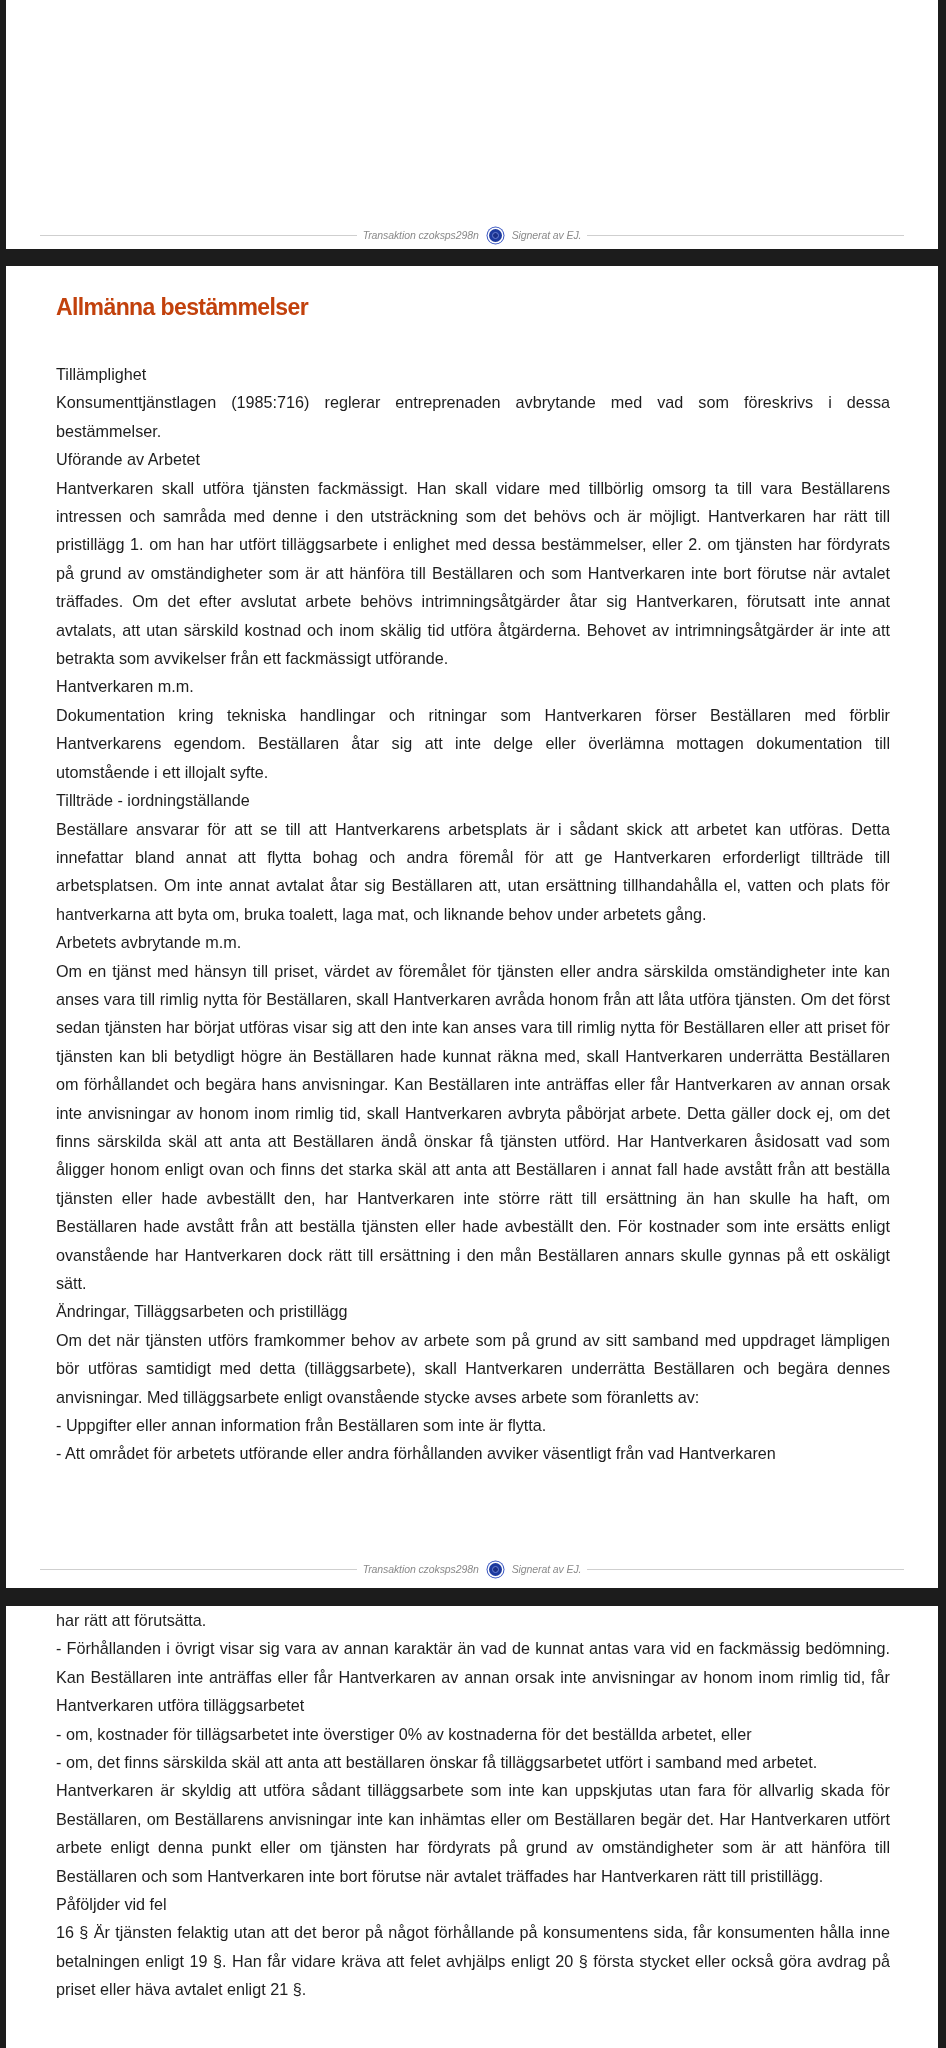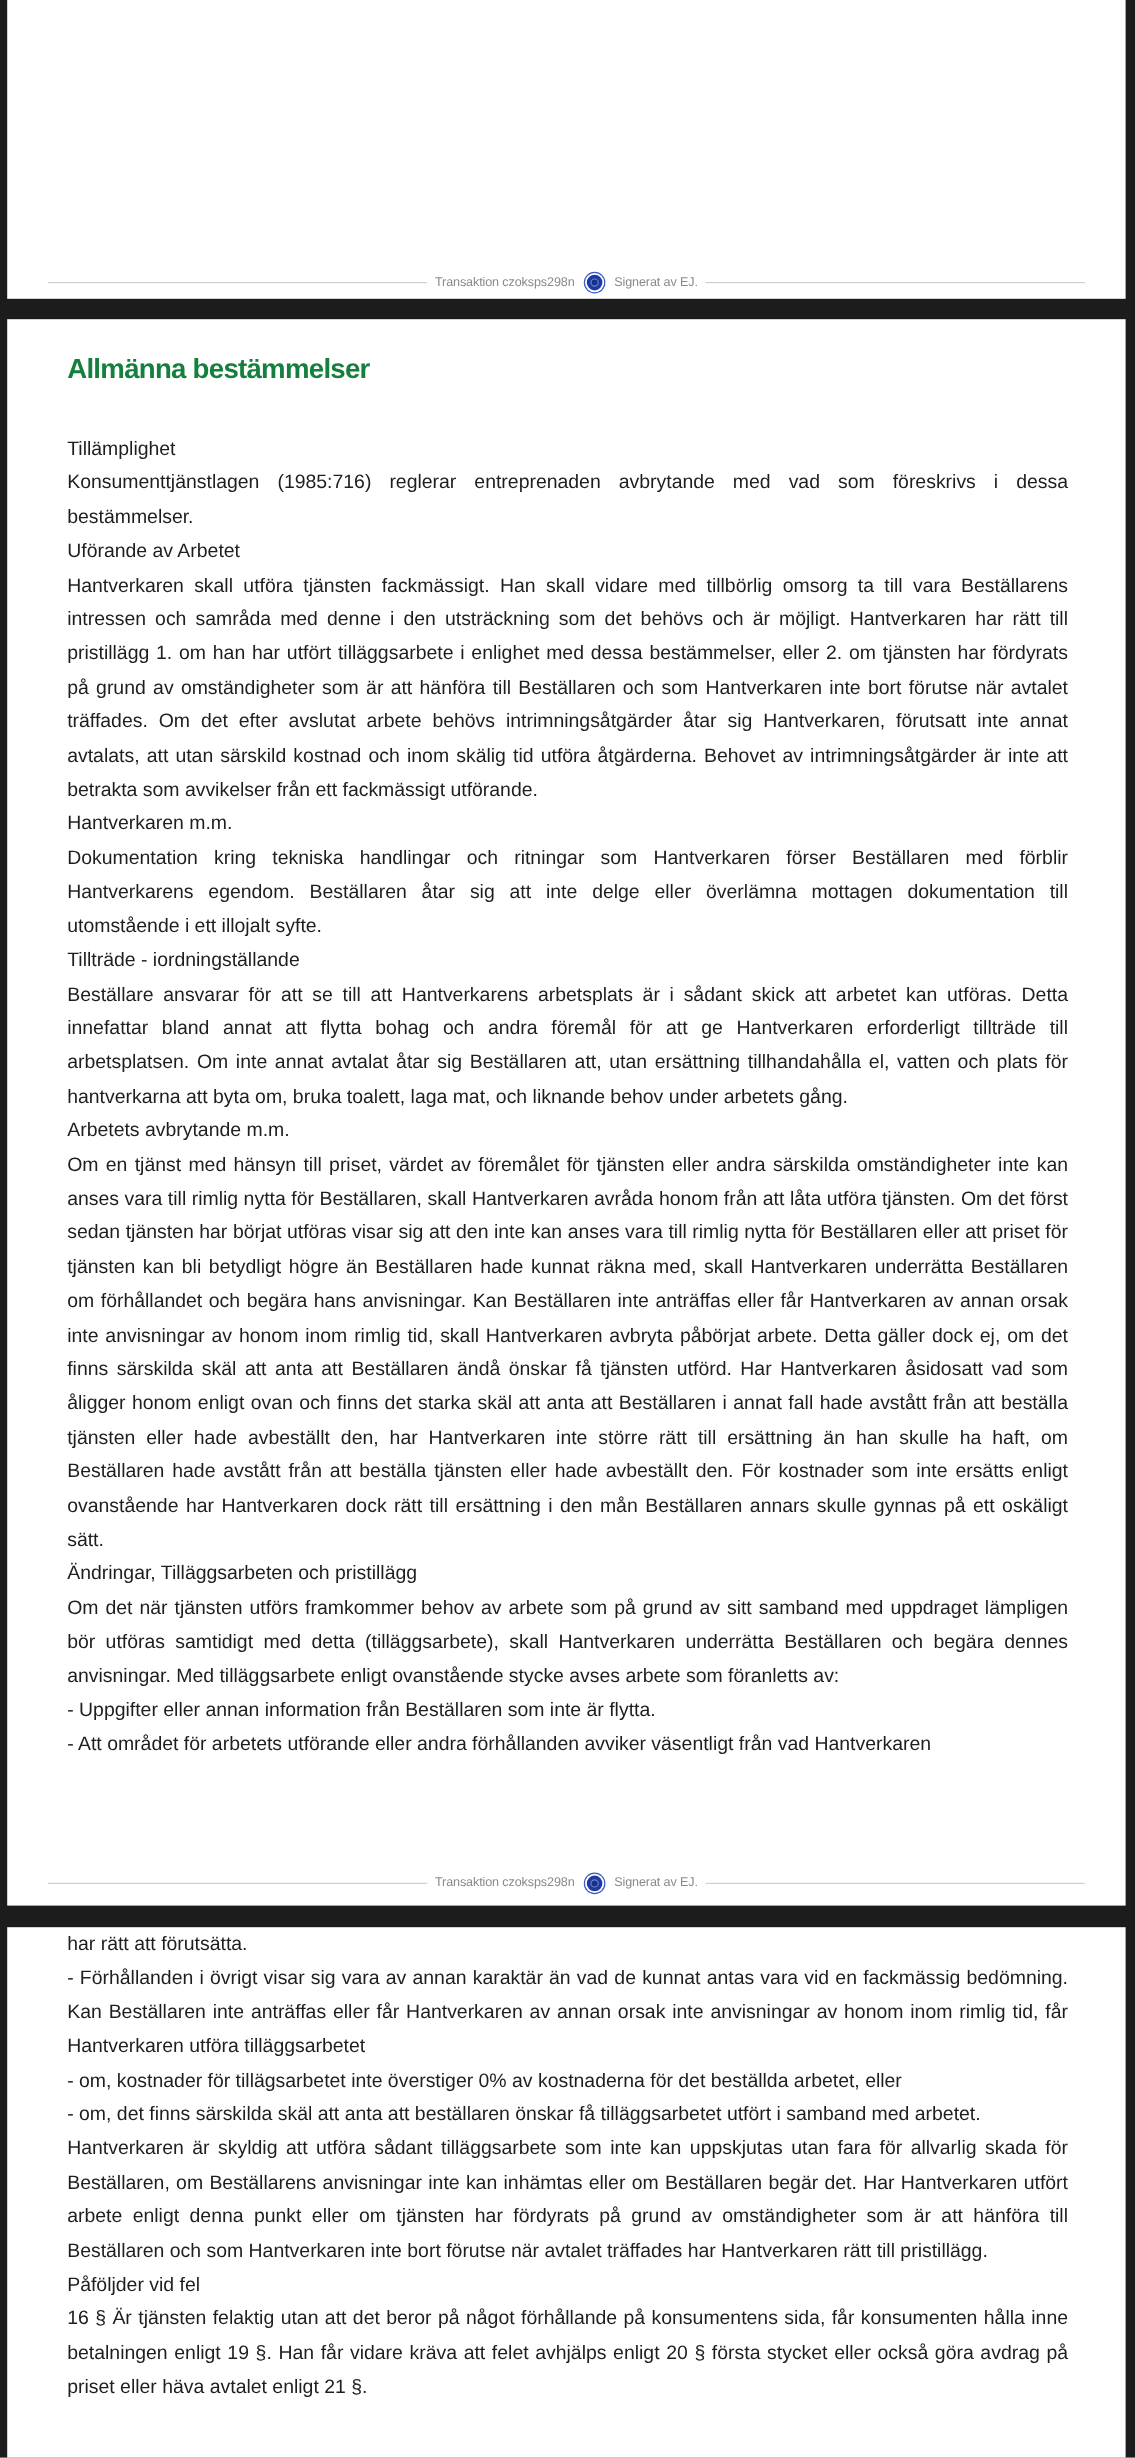--- a/index.html
+++ b/index.html
@@ -23,20 +23,21 @@
     .page3 { top: 1606px; height: 442px; }
 
     .footer-line {
       position: absolute;
       left: 34px;
       right: 34px;
       height: 14px;
       display: flex;
       align-items: center;
       justify-content: center;
+      font-style: italic;
     }
     .footer-line .rule {
       flex: 1;
       height: 1px;
       background: #cfcfcf;
     }
     .footer-line .ftext {
       font-size: 10.5px;
       color: #8a8a8a;
       padding: 0 6px;
@@ -65,21 +66,21 @@
     .page1 .footer-line { top: 228px; }
     .page2 .footer-line { top: 1296px; }
 
     .doc-title {
       position: absolute;
       left: 50px;
       top: 28px;
       margin: 0;
       font-size: 23px;
       font-weight: bold;
-      color: #15803d;
+      color: #c2410c;
       letter-spacing: -0.6px;
     }
     .content {
       position: absolute;
       left: 50px;
       width: 834px;
       font-size: 16.2px;
       line-height: 28.4px;
       color: #1e1e1e;
     }

